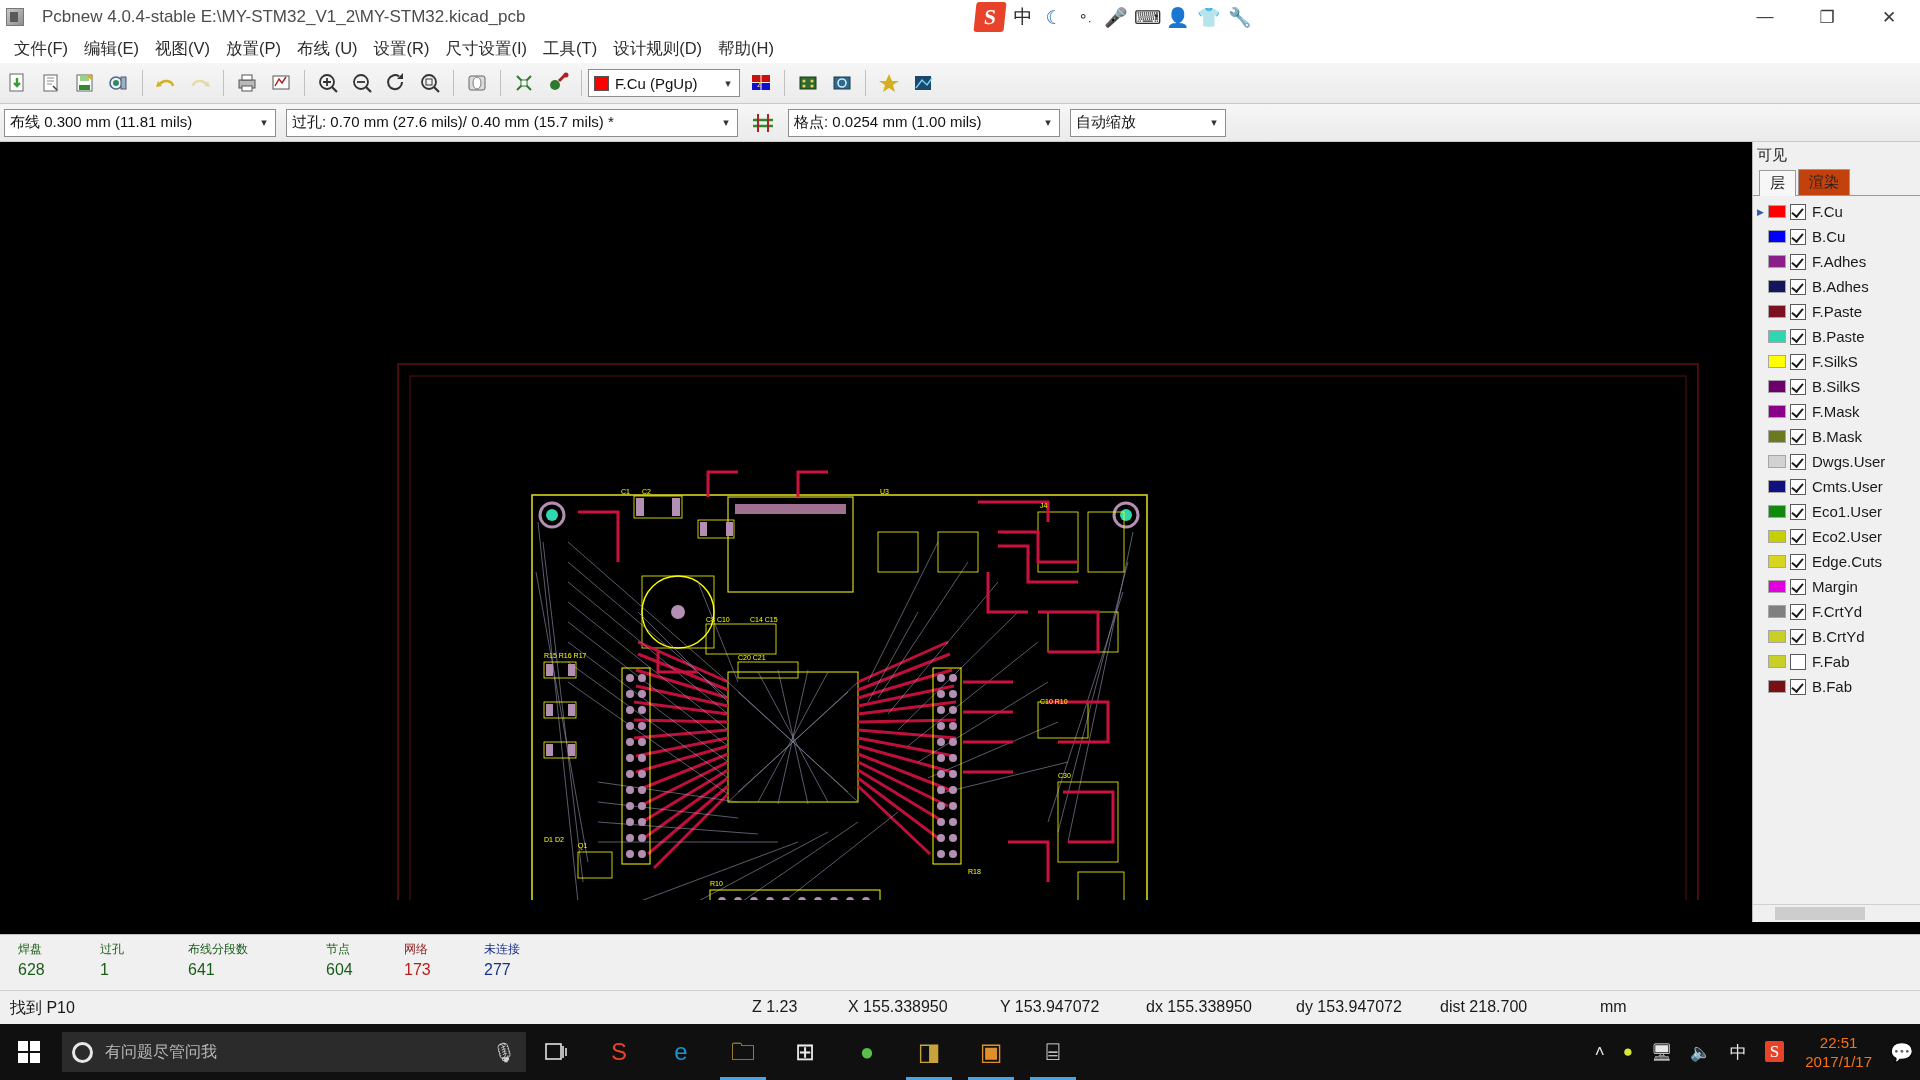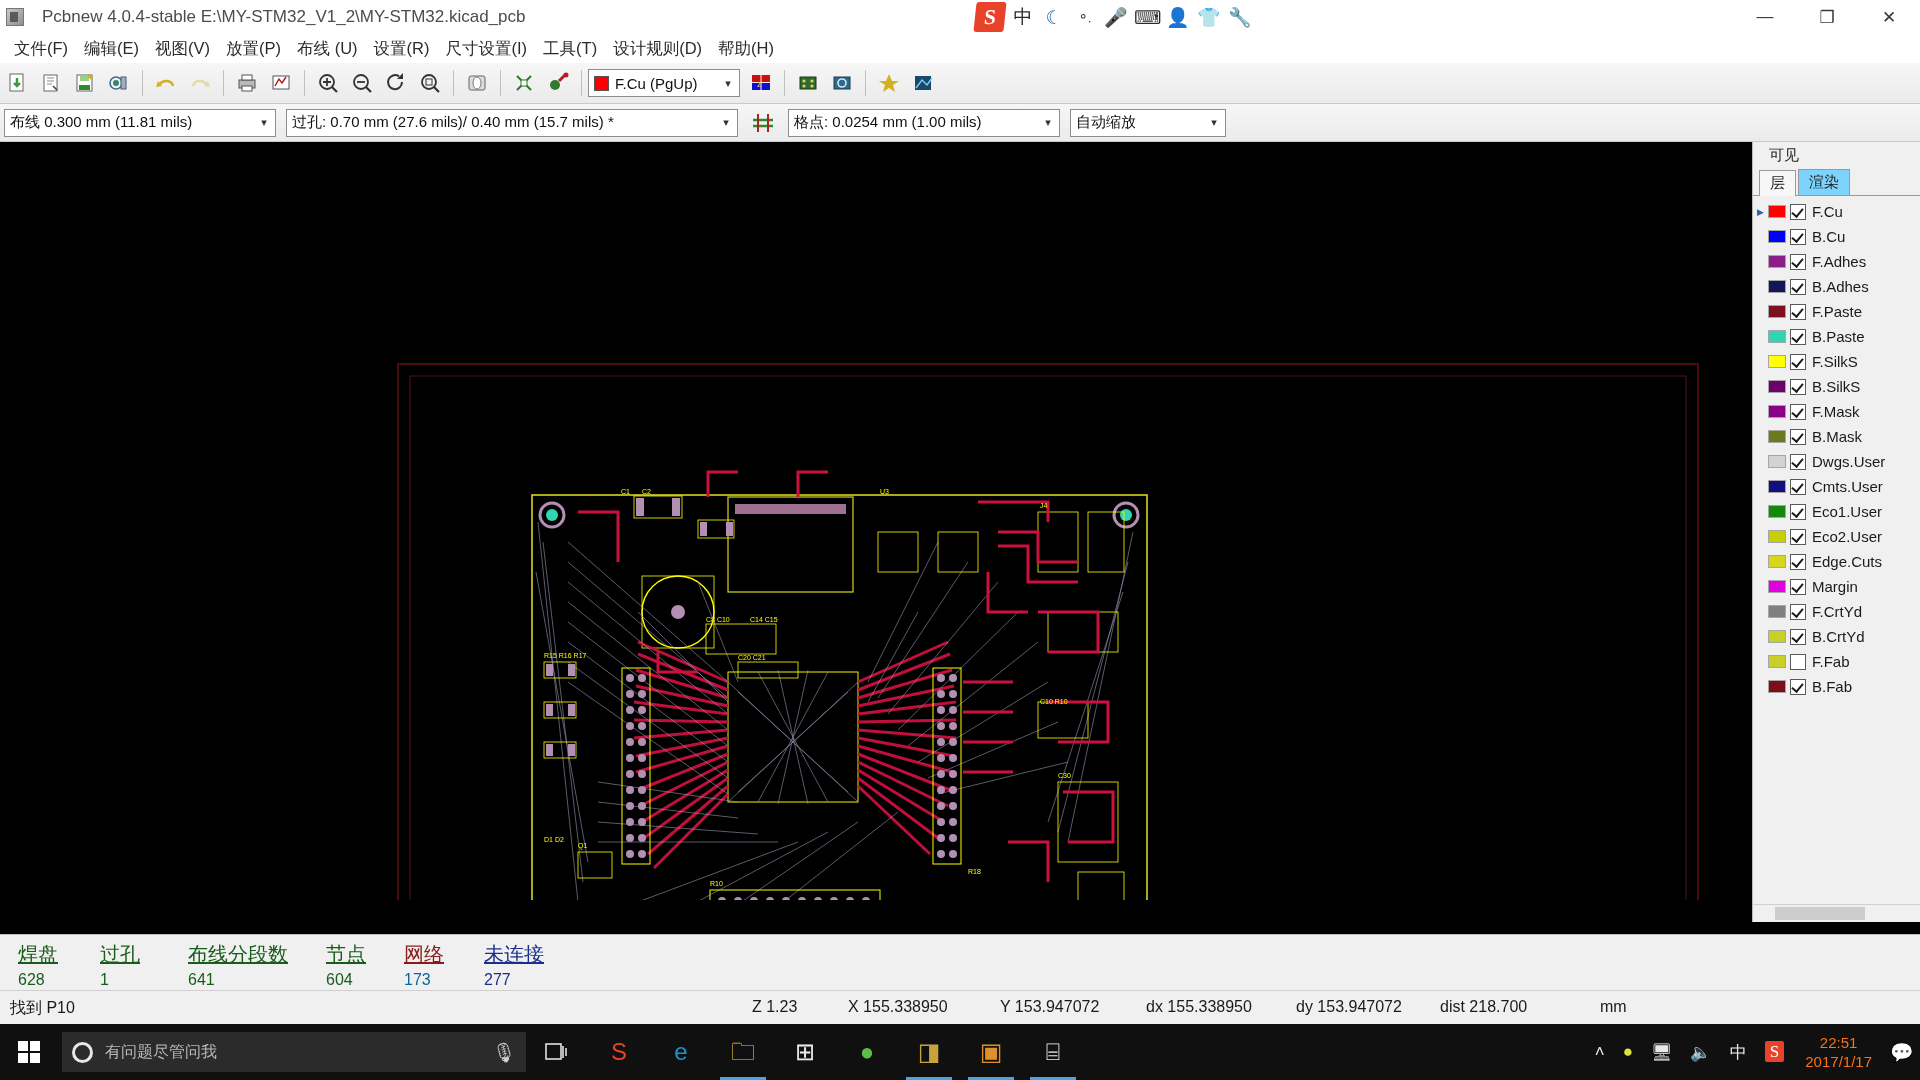--- a/index.html
+++ b/index.html
@@ -117,24 +117,24 @@
   }
   .sb-h .thumb { position:absolute; top:3px; left:900px; width:240px; height:14px; background:#cdcdcd; }
   .sb-h .ar { position:absolute; top:0; width:20px; height:20px; text-align:center; font-size:10px; color:#555; line-height:20px; }
 
   
   .layerpanel {
     position:absolute; left:1752px; top:142px; width:168px; height:780px;
     background:#f0f0f0; border-left:1px solid #b8b8b8;
     font-size:14px;
   }
-  .lp-title { padding:4px 16px; font-size:15px; color:#1a1a1a; }
+  .lp-title { padding:4px 4px; font-size:15px; color:#1a1a1a; }
   .lp-tabs { display:flex; padding-left:6px; border-bottom:1px solid #9a9a9a; }
   .lp-tab {
-    padding:3px 10px; font-size:15px; background:#7dd3fc;
+    padding:3px 10px; font-size:15px; background:#c2410c;
     border:1px solid #9a9a9a; border-bottom:none; margin-right:2px; color:#222;
   }
   .lp-tab.active { background:#f7f7f7; position:relative; top:1px; }
   .lp-list { padding-top:3px; overflow:hidden; height:700px; }
   .lp-row { display:flex; align-items:center; height:25px; padding-left:4px; }
   .lp-arrow { width:11px; font-size:9px; color:#2f5fa8; }
   .lp-sw { width:18px; height:13px; border:1px solid #a6a6a6; margin-right:4px; flex:none; }
   .lp-cb {
     width:16px; height:16px; background:#fff; border:1px solid #5a5a5a;
     margin-right:6px; flex:none; position:relative;
@@ -147,21 +147,21 @@
   .lp-name { font-size:15px; color:#1a1a1a; white-space:nowrap; }
   .lp-hsb { position:absolute; left:0; bottom:0; width:168px; height:18px; background:#f0f0f0; border-top:1px solid #d0d0d0; }
   .lp-hsb .thumb { position:absolute; top:2px; left:22px; width:90px; height:13px; background:#cdcdcd; }
 
   
   .statsbar {
     position:absolute; left:0; top:934px; width:1920px; height:56px;
     background:#f0f0f0; border-top:1px solid #c0c0c0;
   }
   .stat { position:absolute; }
-  .stat .lbl { font-size:20px;text-decoration:underline; }
+  .stat .lbl { font-size:12px; }
   .stat .val { font-size:16px; margin-top:3px; }
 
   
   .coordbar {
     position:absolute; left:0; top:990px; width:1920px; height:34px;
     background:#f0f0f0; border-top:1px solid #d0d0d0;
     font-size:16px; color:#1a1a1a;
   }
   .coordbar span { position:absolute; top:7px; white-space:nowrap; }
 
@@ -1038,21 +1038,21 @@
       <div class="stat" style="left: 188px; top: 6px;">
         <div class="lbl" style="color: rgb(26, 92, 26);">布线分段数</div>
         <div class="val" style="color: rgb(26, 92, 26);">641</div>
       </div>
       <div class="stat" style="left: 326px; top: 6px;">
         <div class="lbl" style="color: rgb(26, 92, 26);">节点</div>
         <div class="val" style="color: rgb(26, 92, 26);">604</div>
       </div>
       <div class="stat" style="left: 404px; top: 6px;">
         <div class="lbl" style="color: rgb(139, 26, 26);">网络</div>
-        <div class="val" style="color: #0369a1;">173</div>
+        <div class="val" style="color: #b91c1c;">173</div>
       </div>
       <div class="stat" style="left: 484px; top: 6px;">
         <div class="lbl" style="color: rgb(26, 47, 139);">未连接</div>
         <div class="val" style="color: rgb(26, 47, 139);">277</div>
       </div>
     </div>
 
   <div class="coordbar">
     <span style="left:10px;">找到 P10</span>
     <span style="left:752px;">Z 1.23</span>

